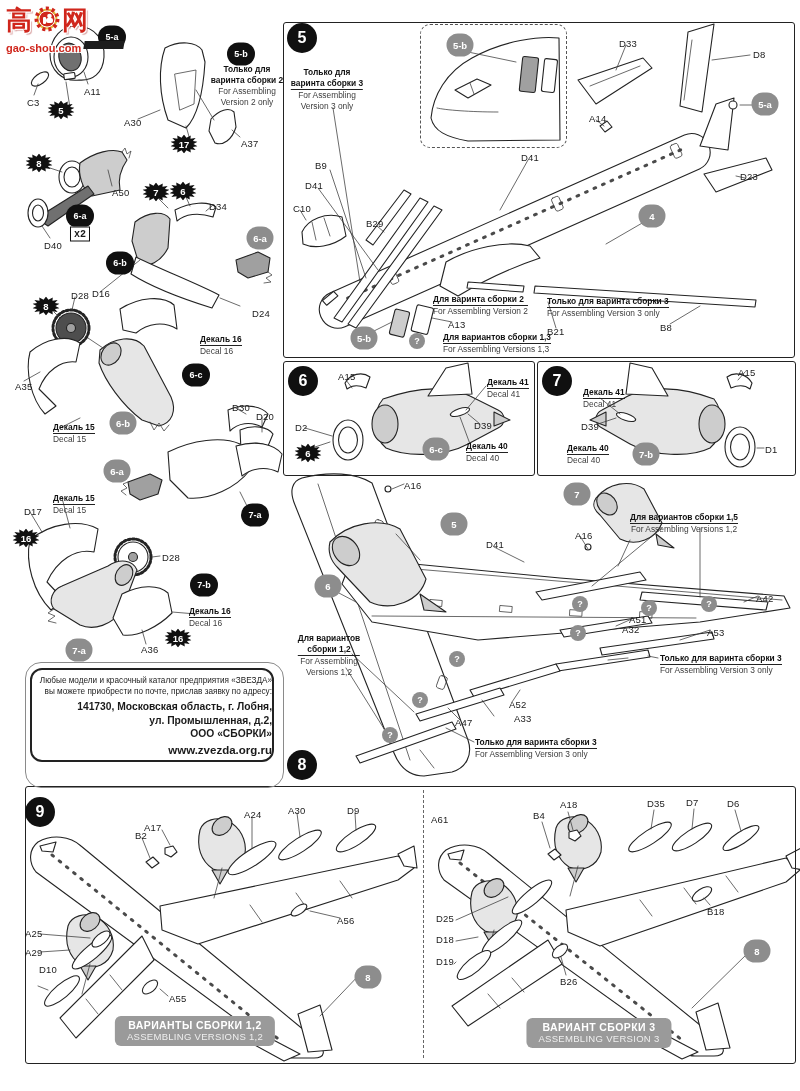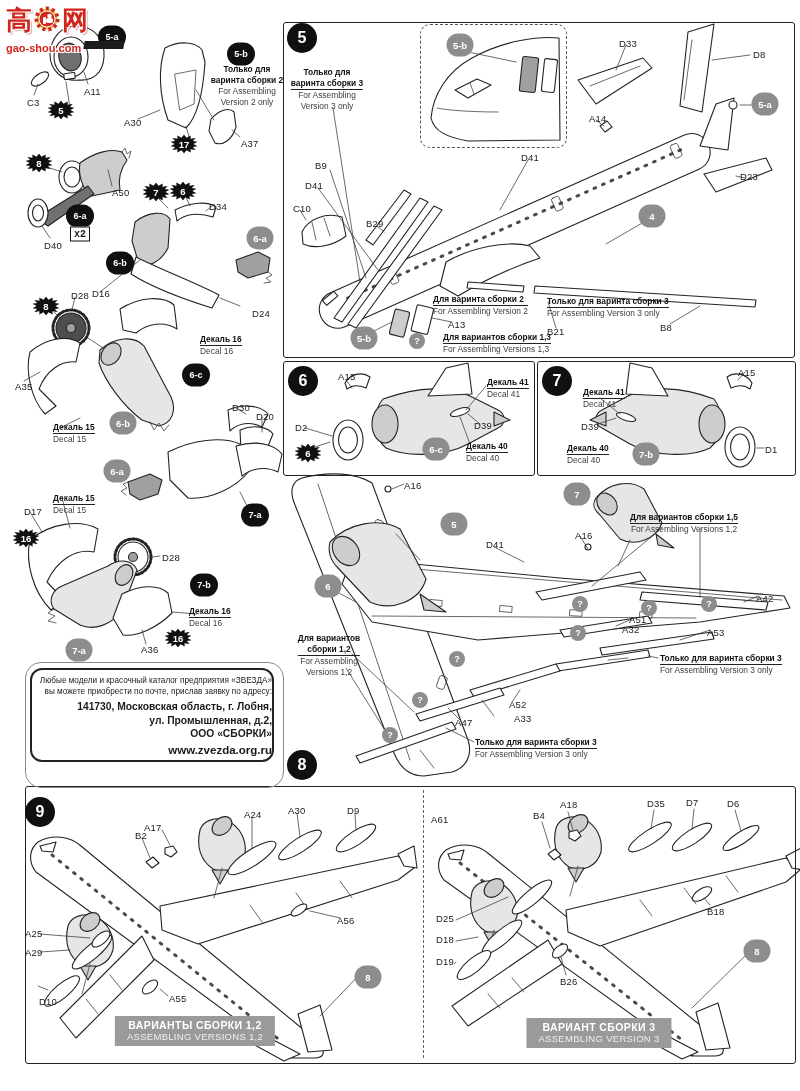--- a/index.html
+++ b/index.html
@@ -41,21 +41,21 @@
   .t-star{width:27px;height:19px;background:#101010;color:#fff;font-weight:bold;
           font-size:9.5px;line-height:19px;
           clip-path:polygon(50% 0,59% 17%,75% 5%,74% 23%,93% 18%,83% 34%,100% 38%,85% 50%,100% 62%,83% 66%,93% 82%,74% 77%,75% 95%,59% 83%,50% 100%,41% 83%,25% 95%,26% 77%,7% 82%,17% 66%,0 62%,15% 50%,0 38%,17% 34%,7% 18%,26% 23%,25% 5%,41% 17%);}
   .t-box{border:1.6px solid #111;background:#fff;font-weight:bold;font-size:10px;
          line-height:13px;padding:0 3px;}
   .t-note{font-size:8.4px;line-height:1.3;color:#111;}
   .t-note.ac{transform:translateX(-50%);text-align:center;}
   .t-note div.b{font-weight:bold;}
   .t-note div.u{border-bottom:1px solid #222;padding-bottom:.5px;}
   .t-note div:not(.b){color:#3d3d3d;}
-  .t-banner{background:#9a9a9a;color:#fff;padding:3px 12px 4px;}
+  .t-banner{background:#9a9a9a;color:#fff;padding:3px 12px 4px;border-radius:6px;}
   .t-banner .l1{font-weight:bold;font-size:10.5px;letter-spacing:.4px;}
   .t-banner .l2{font-size:9.5px;color:#efefef;letter-spacing:.3px;}
 
   
   #watermark{position:absolute;left:6px;top:3px;z-index:5;}
   .wm-row{display:flex;align-items:center;gap:2px;}
   .wm-char{font-weight:bold;font-size:26px;color:#d0261c;
            text-shadow:1px 1px 0 #fff,-1px -1px 0 #fff,1px -1px 0 #fff,-1px 1px 0 #fff,2px 2px 1px rgba(150,0,0,.35);}
   .wm-url{font-weight:bold;font-size:11px;color:#d0261c;margin-top:-6px;display:inline-block;
           text-shadow:1px 1px 0 #fff,-1px -1px 0 #fff,1px -1px 0 #fff,-1px 1px 0 #fff;}
@@ -460,21 +460,21 @@
       <div class="ann t-part" style="left: 455px; top: 717px;">A47</div>
       <div class="ann t-part" style="left: 431px; top: 766px; margin-top: 48px;">A61</div>
       <div class="ann t-part" style="left: 135px; top: 830px;">B2</div>
       <div class="ann t-part" style="left: 144px; top: 822px;">A17</div>
       <div class="ann t-part" style="left: 244px; top: 809px;">A24</div>
       <div class="ann t-part" style="left: 288px; top: 805px;">A30</div>
       <div class="ann t-part" style="left: 347px; top: 805px;">D9</div>
       <div class="ann t-part" style="left: 337px; top: 915px;">A56</div>
       <div class="ann t-part" style="left: 25px; top: 928px;">A25</div>
       <div class="ann t-part" style="left: 25px; top: 947px;">A29</div>
-      <div class="ann t-part" style="left: 22px; top: 996px; padding-left: 17px;">D10</div>
+      <div class="ann t-part" style="left: 22px; top: 964px; padding-left: 17px;">D10</div>
       <div class="ann t-part" style="left: 169px; top: 993px;">A55</div>
       <div class="ann t-part" style="left: 560px; top: 799px;">A18</div>
       <div class="ann t-part" style="left: 533px; top: 810px;">B4</div>
       <div class="ann t-part" style="left: 647px; top: 798px;">D35</div>
       <div class="ann t-part" style="left: 686px; top: 797px;">D7</div>
       <div class="ann t-part" style="left: 727px; top: 798px;">D6</div>
       <div class="ann t-part" style="left: 707px; top: 906px;">B18</div>
       <div class="ann t-part" style="left: 436px; top: 913px;">D25</div>
       <div class="ann t-part" style="left: 436px; top: 934px;">D18</div>
       <div class="ann t-part" style="left: 436px; top: 956px;">D19</div>

